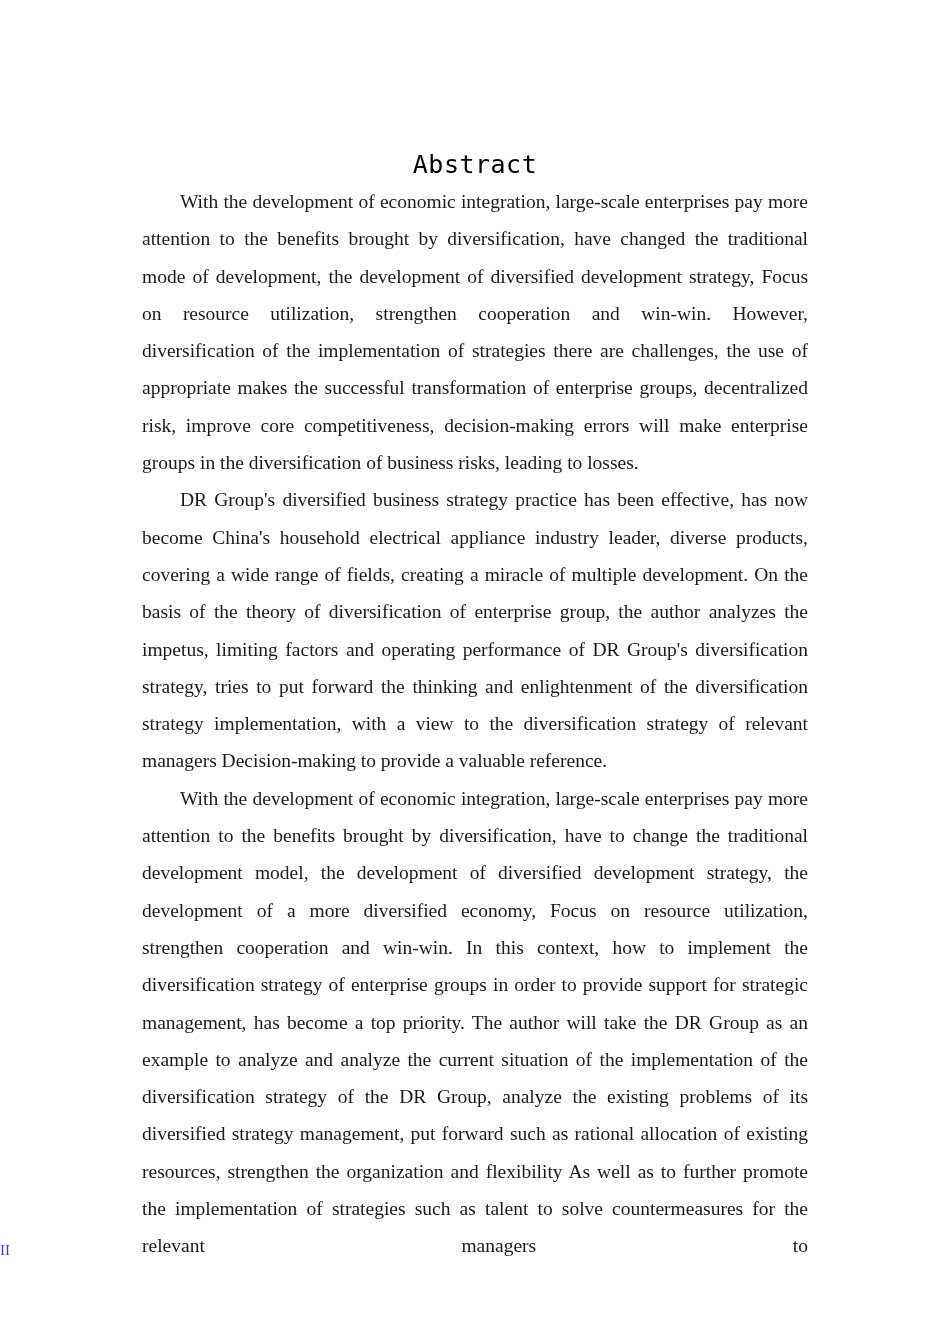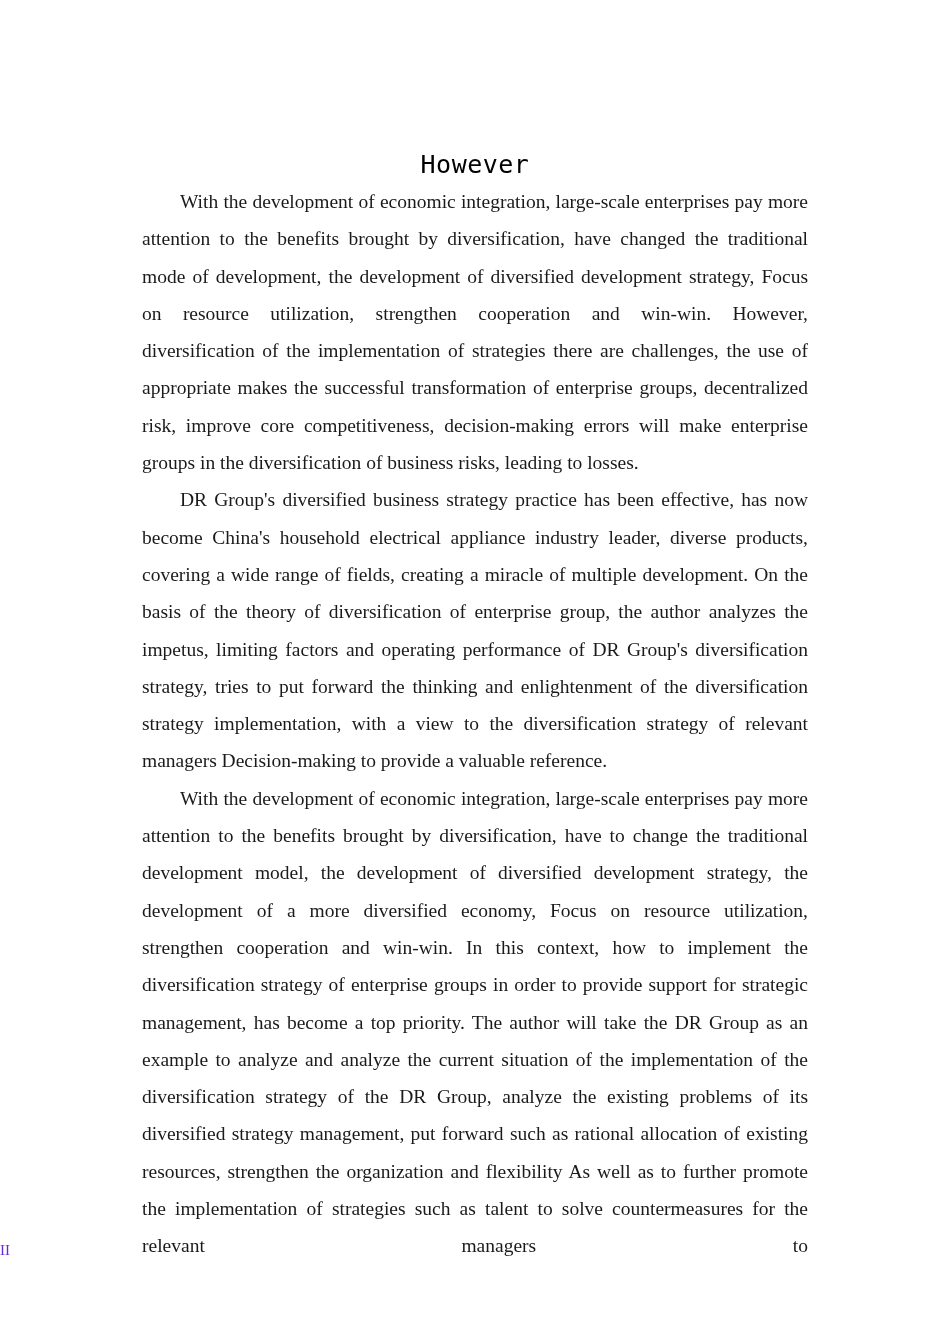--- a/index.html
+++ b/index.html
@@ -70,21 +70,21 @@
     font-family: "Liberation Serif", "DejaVu Serif", serif;
     font-size: 15px;
     color: #6d28d9;
   }
 </style>
 </head>
 <body>
 
 <div class="page">
 
-  <h1 class="heading">However</h1>
+  <h1 class="heading">Abstract</h1>
 
   <div class="body-block">
     <p class="para">With the development of economic integration, large-scale enterprises pay more attention to the benefits brought by diversification, have changed the traditional mode of development, the development of diversified development strategy, Focus on resource utilization, strengthen cooperation and win-win. However, diversification of the implementation of strategies there are challenges, the use of appropriate makes the successful transformation of enterprise groups, decentralized risk, improve core competitiveness, decision-making errors will make enterprise groups in the diversification of business risks, leading to losses.</p>
     <p class="para">DR Group's diversified business strategy practice has been effective, has now become China's household electrical appliance industry leader, diverse products, covering a wide range of fields, creating a miracle of multiple development. On the basis of the theory of diversification of enterprise group, the author analyzes the impetus, limiting factors and operating performance of DR Group's diversification strategy, tries to put forward the thinking and enlightenment of the diversification strategy implementation, with a view to the diversification strategy of relevant managers Decision-making to provide a valuable reference.</p>
     <p class="para stretch-last">With the development of economic integration, large-scale enterprises pay more attention to the benefits brought by diversification, have to change the traditional development model, the development of diversified development strategy, the development of a more diversified economy, Focus on resource utilization, strengthen cooperation and win-win. In this context, how to implement the diversification strategy of enterprise groups in order to provide support for strategic management, has become a top priority. The author will take the DR Group as an example to analyze and analyze the current situation of the implementation of the diversification strategy of the DR Group, analyze the existing problems of its diversified strategy management, put forward such as rational allocation of existing resources, strengthen the organization and flexibility As well as to further promote the implementation of strategies such as talent to solve countermeasures for the relevant managers to</p>
   </div>
 
   <div class="footer">II</div>
 
 </div>

